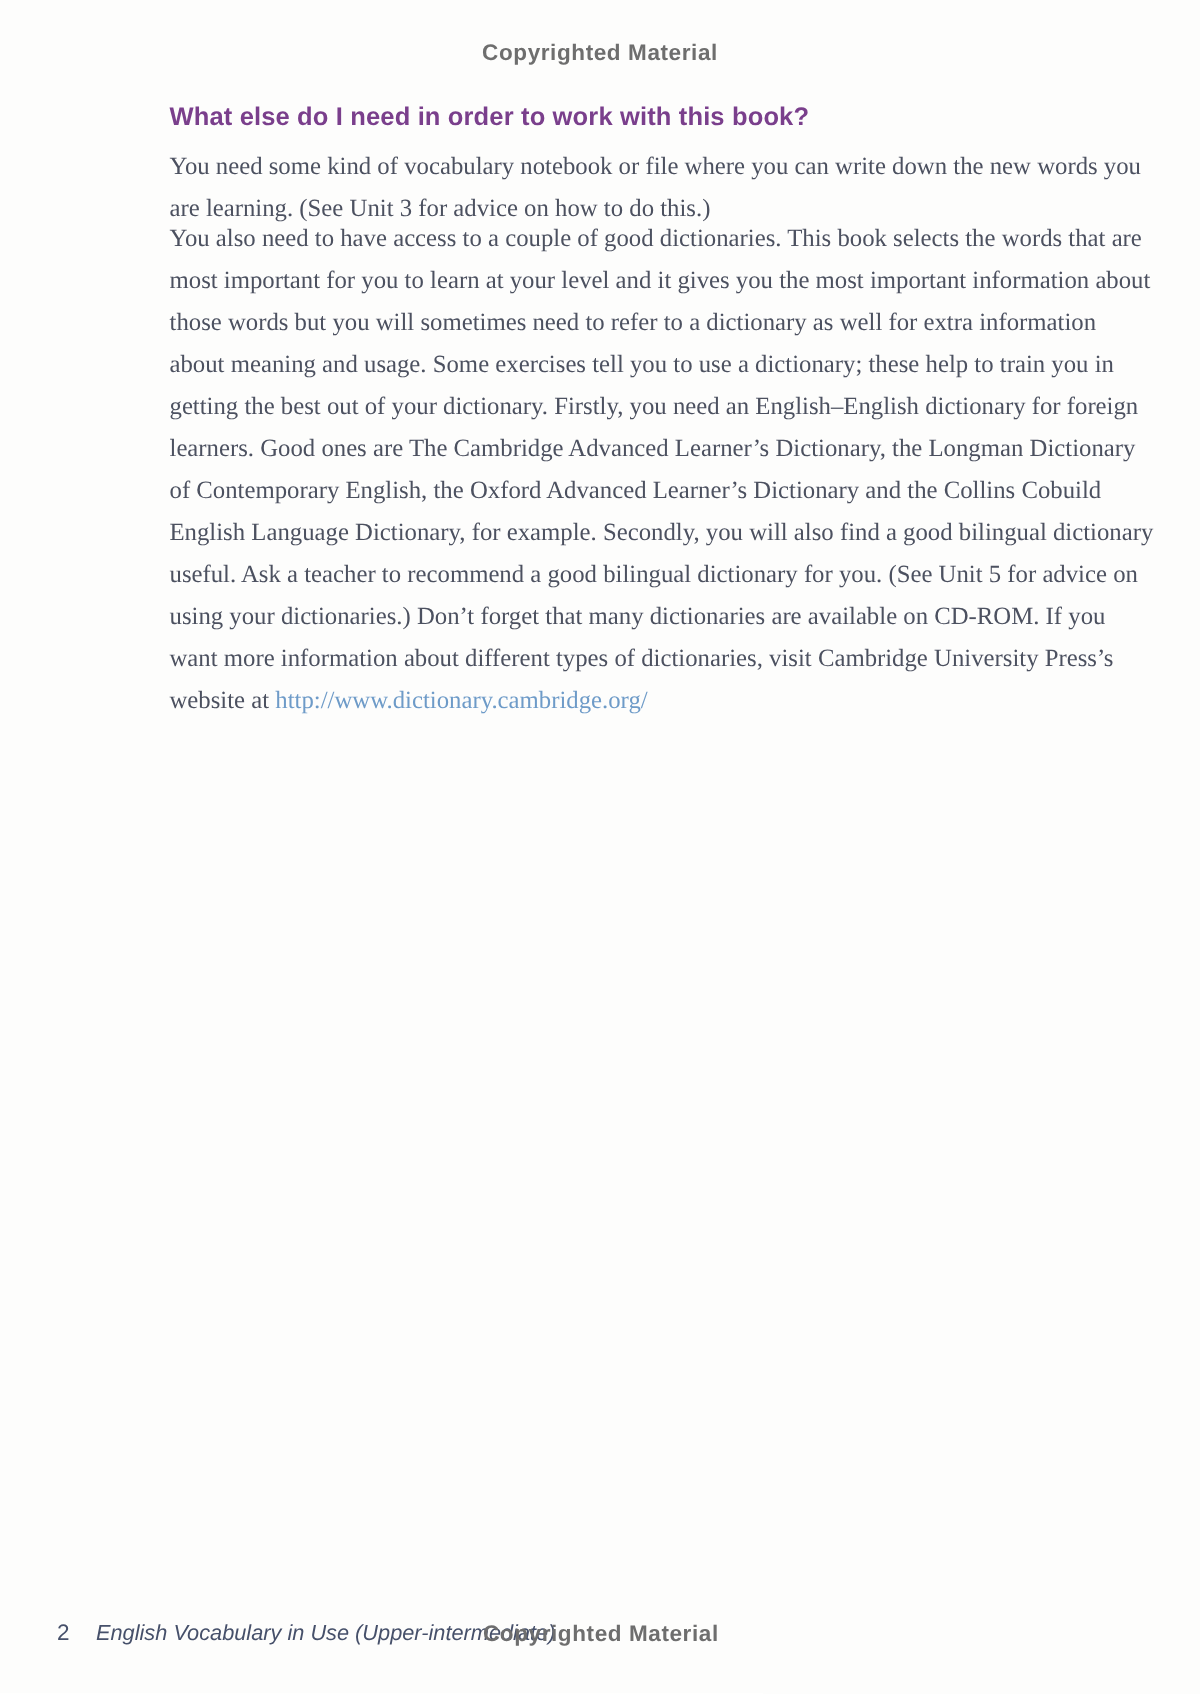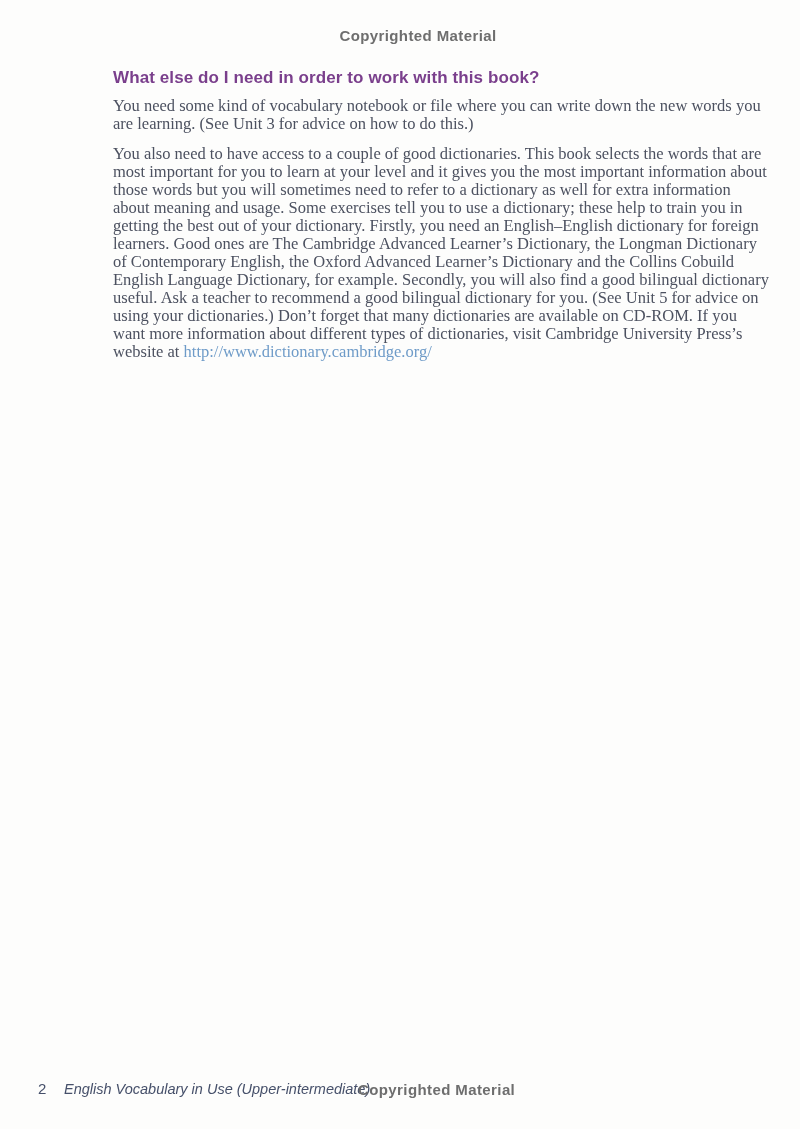--- a/index.html
+++ b/index.html
@@ -19,21 +19,20 @@
     background: var(--page-bg);
     overflow: hidden;
     font-family: "Liberation Serif", serif;
   }
   .watermark {
     font-family: "Liberation Sans", sans-serif;
     font-weight: bold;
     font-size: 15px;
     color: var(--watermark-color);
     letter-spacing: 0.4px;
-    padding-left: 36px;
   }
   .watermark-top {
     position: absolute;
     top: 27px;
     left: 0;
     width: 100%;
     text-align: center;
   }
   .heading {
     position: absolute;
@@ -46,21 +45,21 @@
     line-height: 24px;
     color: var(--heading-color);
     letter-spacing: 0.1px;
   }
   .para {
     position: absolute;
     left: 113px;
     width: 656px;
     font-family: "Liberation Serif", serif;
     font-size: 16.5px;
-    line-height: 18px;
+    line-height: 28px;
     color: var(--body-color);
     text-align: left;
   }
   .para-1 { top: 97px; }
   .para-2 { top: 145px; }
   .para .italic { }
   .para a.url-link {
     color: var(--link-color);
     text-decoration: none;
     cursor: pointer;

